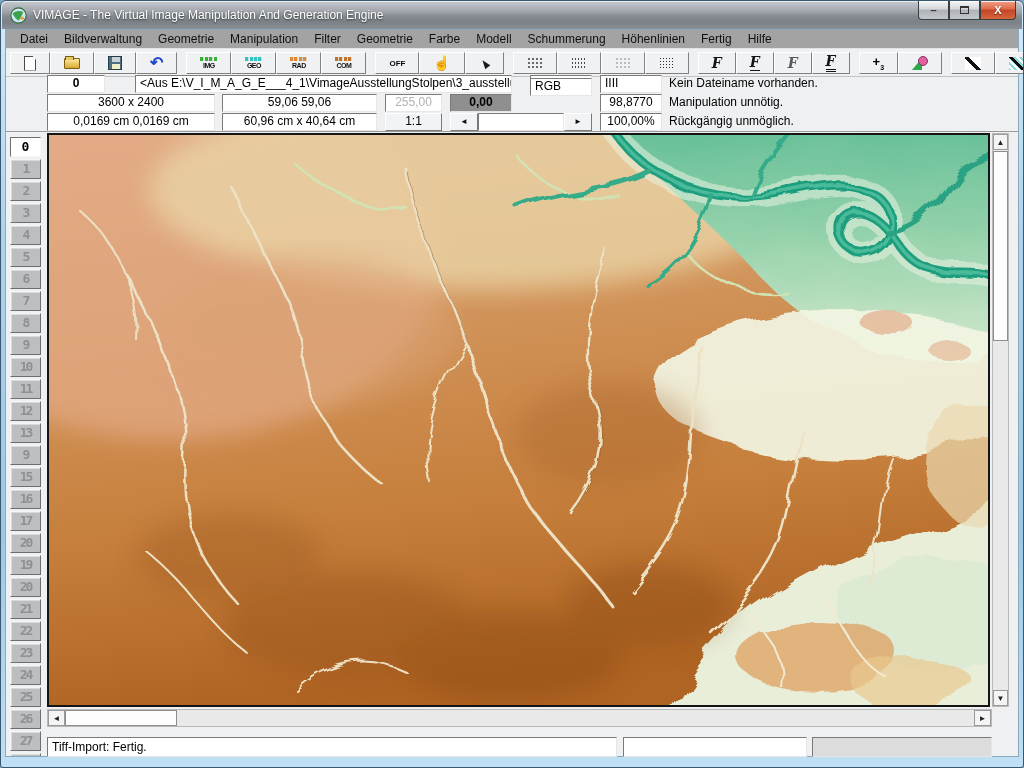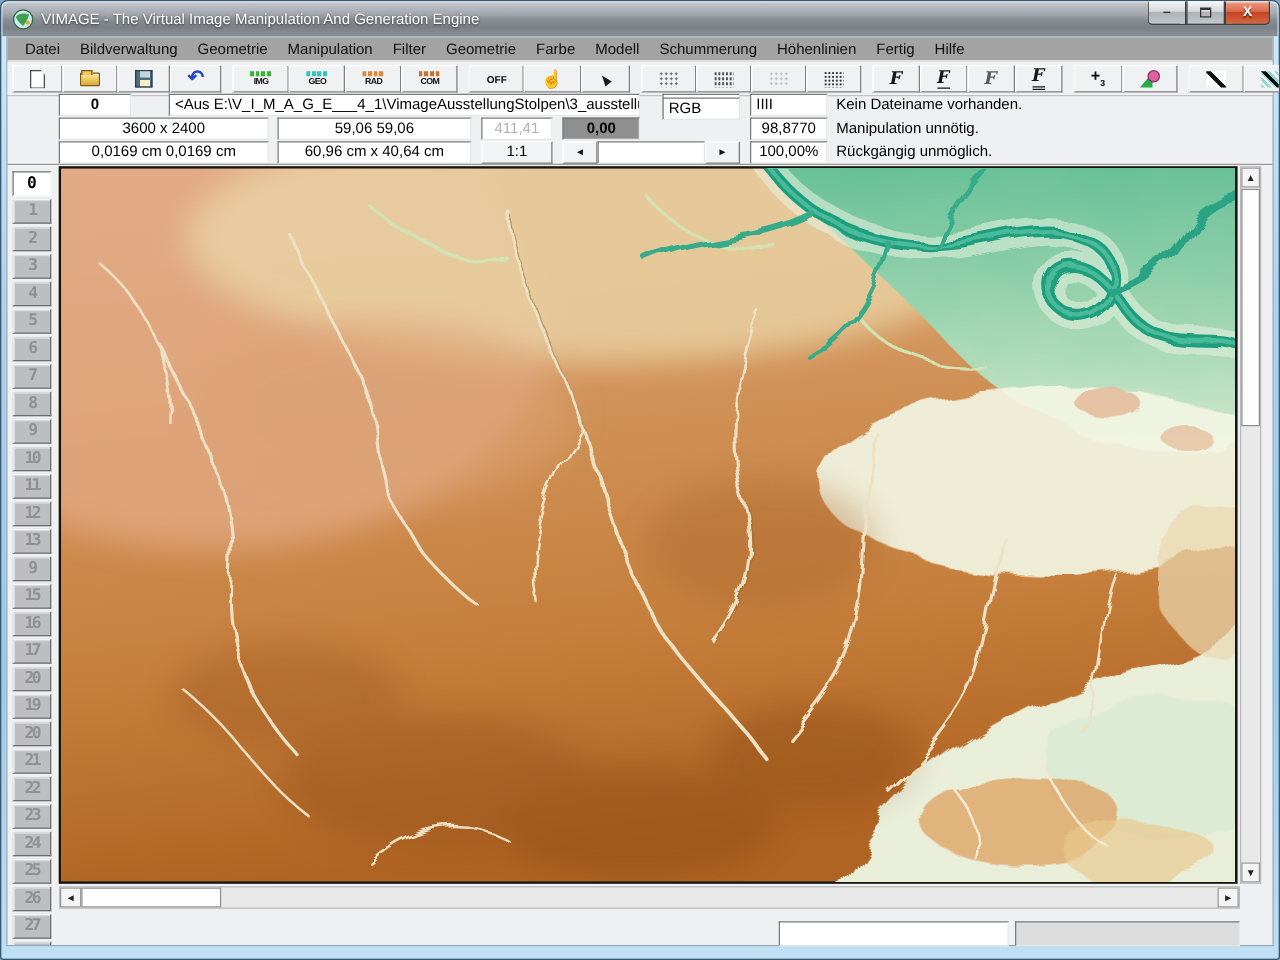--- a/index.html
+++ b/index.html
@@ -300,21 +300,21 @@
     <div class="hrline" style="top:46px"></div>
 
     <div class="fld ctr" style="left:41px;top:45px;width:58px">0</div>
     <div class="fld" style="left:129px;top:45px;width:377px">&lt;Aus E:\V_I_M_A_G_E___4_1\VimageAusstellungStolpen\3_ausstellungsbilder\fullformat\stol_507</div>
     <div class="fld" style="left:524px;top:45px;width:62px">Byte</div>
     <div class="fld" style="left:594px;top:45px;width:62px">IIII</div>
     <div class="msg" style="left:663px;top:45px">Kein Dateiname vorhanden.</div>
 
     <div class="fld num" style="left:41px;top:64px;width:168px">3600 x 2400</div>
     <div class="fld num" style="left:216px;top:64px;width:155px">59,06  59,06</div>
-    <div class="fld num dis" style="left:379px;top:64px;width:57px">411,41</div>
+    <div class="fld num dis" style="left:379px;top:64px;width:57px">255,00</div>
     <div class="fld num dark" style="left:444px;top:64px;width:62px">0,00</div>
     <div class="fld" style="left:524px;top:48px;width:62px">RGB</div>
     <div class="fld num" style="left:594px;top:64px;width:62px">98,8770</div>
     <div class="msg" style="left:663px;top:64px">Manipulation unnötig.</div>
 
     <div class="fld num" style="left:41px;top:83px;width:168px">0,0169 cm  0,0169 cm</div>
     <div class="fld num" style="left:216px;top:83px;width:155px">60,96 cm x 40,64 cm</div>
     <div class="fld raised" style="left:379px;top:83px;width:57px">1:1</div>
     <div class="mini" style="left:444px;top:83px;width:142px">
       <div class="mbtn"><span>◄</span></div>
@@ -445,17 +445,18 @@
     </div>
 
     <div class="hscroll">
       <div class="sarrow"><span>◄</span></div>
       <div class="hthumb"></div>
       <div class="htrack"></div>
       <div class="sarrow"><span>►</span></div>
     </div>
 
     <div class="statusbar">
+      <div class="sfld" style="left:41px;width:570px">Tiff-Import: Fertig.</div>
       <div class="sfld" style="left:617px;width:184px"></div>
       <div class="sfld sgray" style="left:806px;width:180px"></div>
     </div>
   </div>
 </div>
 
 </body></html>

